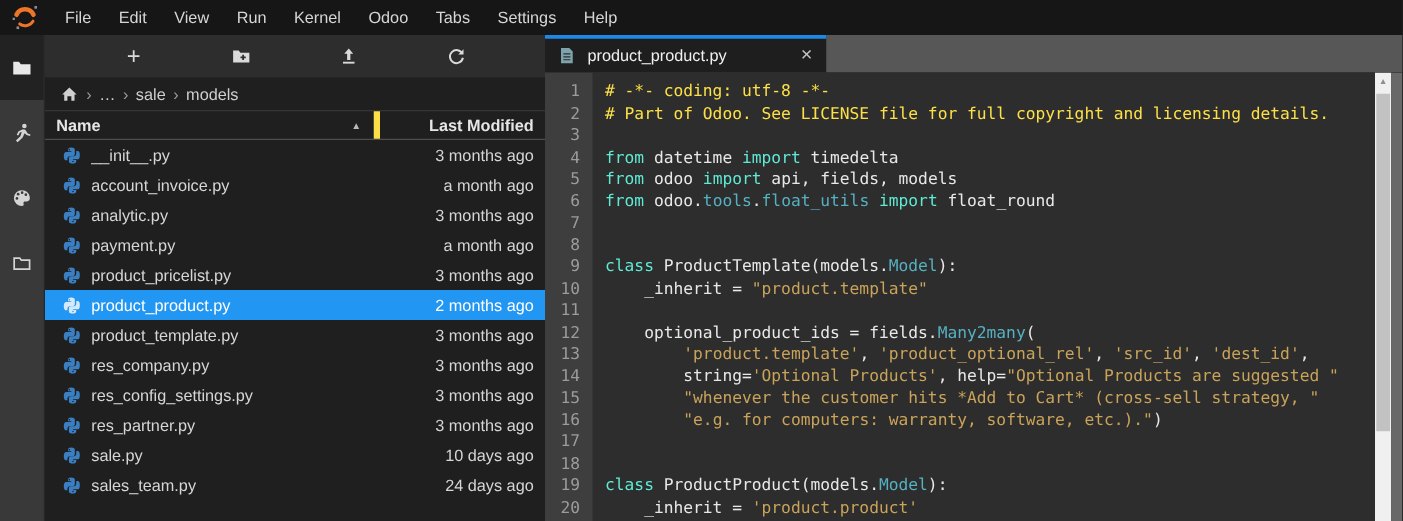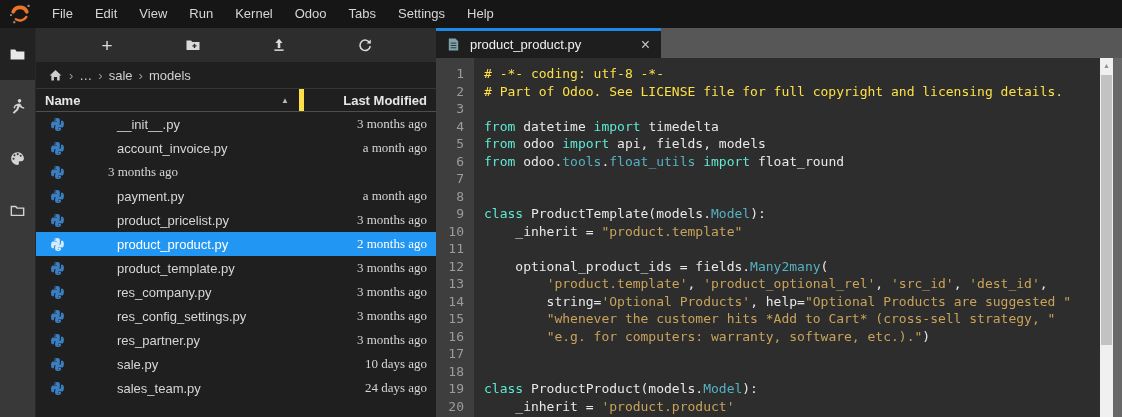--- a/index.html
+++ b/index.html
@@ -32,24 +32,24 @@
   .breadcrumb svg { width:15px; height:15px; margin-right:4px; }
   .crumb { margin:0 4px; cursor:default; }
   .crumb-sep { color:#9a9a9a; margin:0 2px; }
 
   .fb-header { height:24px; display:flex; align-items:center; border-bottom:1px solid #4e4e4e; border-top:1px solid #353535; font-size:13px; color:#e6e6e6; }
   .col-name { flex:0 0 268px; display:flex; align-items:center; justify-content:space-between; padding:0 10px 0 9px; border-right:5px solid #fde047; height:100%; font-weight:bold; }
   .sort-arrow { font-size:8px; color:#b9b9b9; }
   .col-mod { flex:1; text-align:right; padding-right:9px; font-weight:bold; }
 
   .fb-list { flex:1; overflow:hidden; }
-  .frow { height:24px; display:flex; align-items:center; font-size:13px; color:#d6d6d6; cursor:default;gap:44px; }
+  .frow { height:24px; display:flex; align-items:center; font-size:13px; color:#d6d6d6; cursor:default; }
   .frow .ficon { width:14px; height:14px; margin-left:14px; flex:0 0 14px; }
   .frow .fname { margin-left:9px; flex:1; white-space:nowrap; }
-  .frow .fdate { padding-right:9px; text-align:right; white-space:nowrap;font-family:Liberation Serif, serif; }
+  .frow .fdate { padding-right:9px; text-align:right; white-space:nowrap; }
   .frow.selected { background:#2196f3; color:#ffffff; }
   .frow.selected .ficon path { fill:#d5e9fa; }
   .ficon path { fill:#3a7fc1; }
 
   
   .editor-col { flex:1; display:flex; flex-direction:column; min-width:0; }
   .tabbar { height:30px; background:#575757; display:flex; flex:0 0 30px; }
   .tab { width:225px; background:#1e1e1e; border-top:3px solid #1e88e5; display:flex; align-items:center; }
   .tab svg { width:15px; height:15px; margin-left:10px; }
   .tab-title { color:#f0f0f0; font-size:13px; margin-left:9px; flex:1; white-space:nowrap; }
@@ -187,20 +187,21 @@
       <path d="M12.6 5.3v1.6c0 1.2-.95 2.2-2.1 2.2H7.6c-.95 0-1.75.8-1.75 1.75v3.2c0 .9.75 1.45 1.75 1.75 1.3.4 2.4.35 3.35 0 .85-.3 1.6-.9 1.6-1.75v-1.4h-2.9v-.7h4.3c1 0 1.4-.7 1.7-1.9.3-1.35.3-2.5 0-3.85-.3-1.2-.8-1.9-1.7-1.9h-1.35zM9.6 13.3a.66.66 0 1 1 0 1.32.66.66 0 0 1 0-1.32z"></path>
     </svg>
     <span class="fname">account_invoice.py</span>
     <span class="fdate">a month ago</span>
   </div>
           <div class="frow">
     <svg class="ficon" viewBox="0 0 16 16">
       <path d="M7.9 1.2c-2.5 0-2.8 1.1-2.8 1.9v1.4h2.9v.7H3.6c-1 0-1.9.6-2.2 1.9-.3 1.5-.3 2.4 0 3.9.25 1.1.85 1.9 1.85 1.9H4.5v-1.7c0-1.15.95-2.1 2.1-2.1h2.9c.95 0 1.75-.8 1.75-1.75V3.1c0-.9-.75-1.9-3.35-1.9zM6.3 2.5a.66.66 0 1 1 0 1.32.66.66 0 0 1 0-1.32z"></path>
       <path d="M12.6 5.3v1.6c0 1.2-.95 2.2-2.1 2.2H7.6c-.95 0-1.75.8-1.75 1.75v3.2c0 .9.75 1.45 1.75 1.75 1.3.4 2.4.35 3.35 0 .85-.3 1.6-.9 1.6-1.75v-1.4h-2.9v-.7h4.3c1 0 1.4-.7 1.7-1.9.3-1.35.3-2.5 0-3.85-.3-1.2-.8-1.9-1.7-1.9h-1.35zM9.6 13.3a.66.66 0 1 1 0 1.32.66.66 0 0 1 0-1.32z"></path>
     </svg>
+    <span class="fname">analytic.py</span>
     <span class="fdate">3 months ago</span>
   </div>
           <div class="frow">
     <svg class="ficon" viewBox="0 0 16 16">
       <path d="M7.9 1.2c-2.5 0-2.8 1.1-2.8 1.9v1.4h2.9v.7H3.6c-1 0-1.9.6-2.2 1.9-.3 1.5-.3 2.4 0 3.9.25 1.1.85 1.9 1.85 1.9H4.5v-1.7c0-1.15.95-2.1 2.1-2.1h2.9c.95 0 1.75-.8 1.75-1.75V3.1c0-.9-.75-1.9-3.35-1.9zM6.3 2.5a.66.66 0 1 1 0 1.32.66.66 0 0 1 0-1.32z"></path>
       <path d="M12.6 5.3v1.6c0 1.2-.95 2.2-2.1 2.2H7.6c-.95 0-1.75.8-1.75 1.75v3.2c0 .9.75 1.45 1.75 1.75 1.3.4 2.4.35 3.35 0 .85-.3 1.6-.9 1.6-1.75v-1.4h-2.9v-.7h4.3c1 0 1.4-.7 1.7-1.9.3-1.35.3-2.5 0-3.85-.3-1.2-.8-1.9-1.7-1.9h-1.35zM9.6 13.3a.66.66 0 1 1 0 1.32.66.66 0 0 1 0-1.32z"></path>
     </svg>
     <span class="fname">payment.py</span>
     <span class="fdate">a month ago</span>
   </div>

